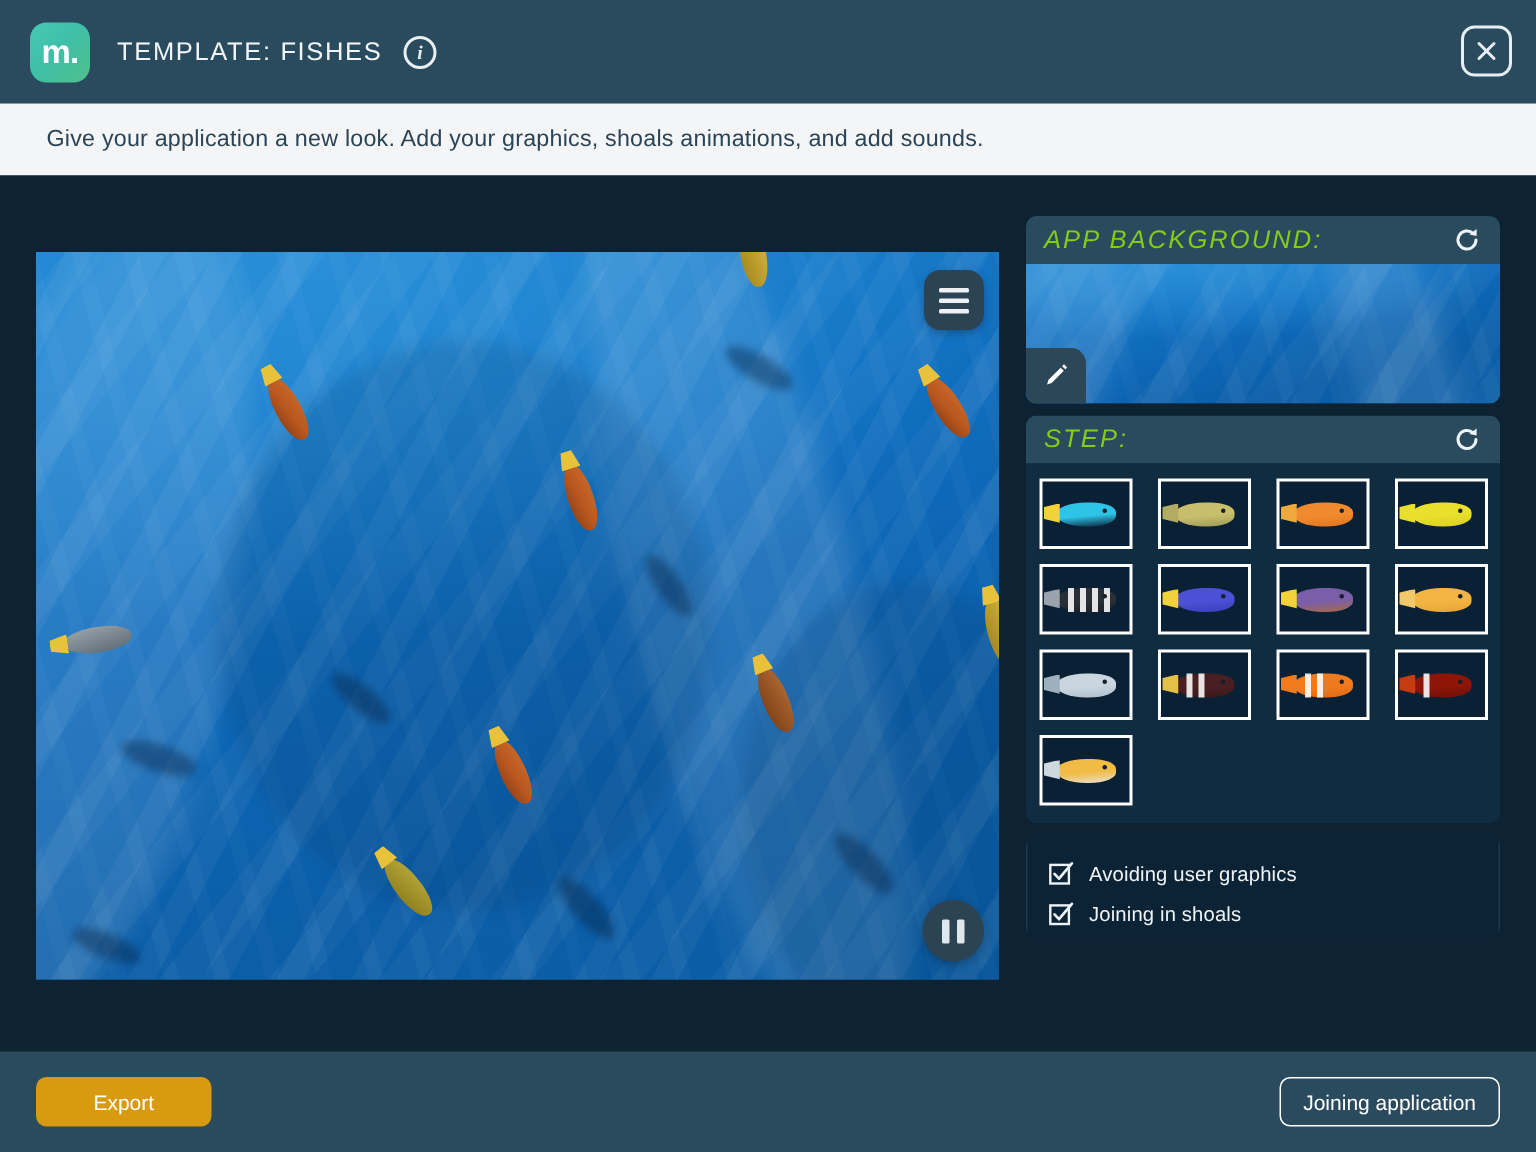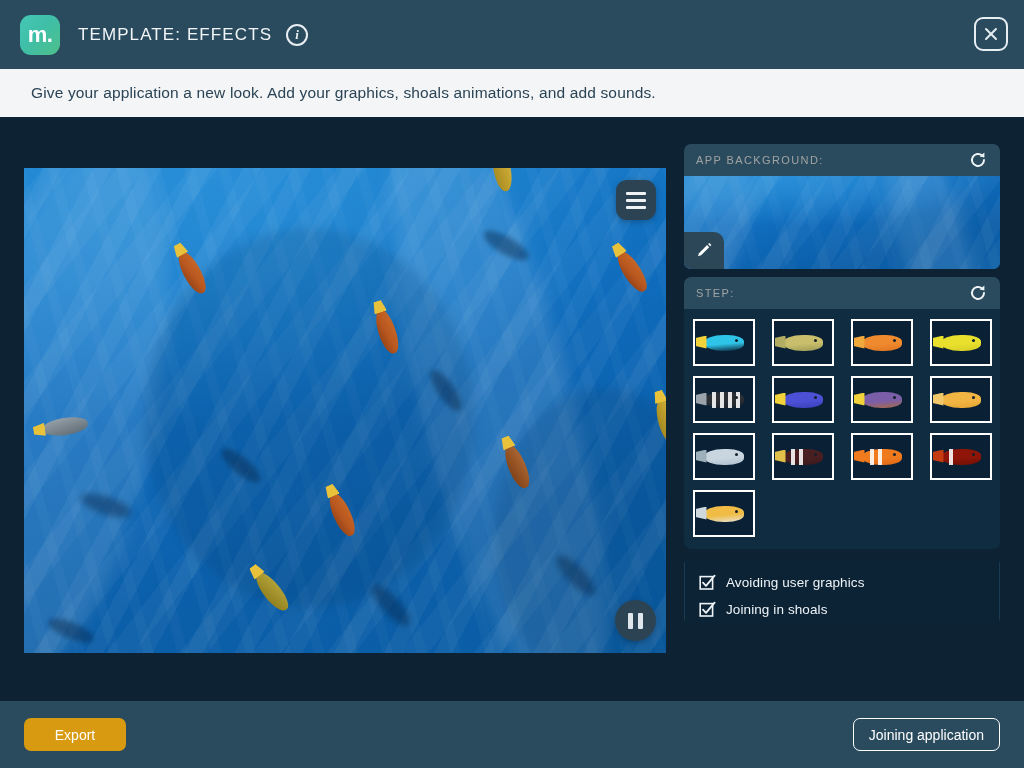--- a/index.html
+++ b/index.html
@@ -185,23 +185,24 @@
     overflow: hidden;
   }
   .panel { width: 316px; border-radius: 7px; overflow: hidden; margin-bottom: 8px; }
   .panel-head {
     height: 32px;
     background: #2a4b5e;
     display: flex; align-items: center;
     padding: 0 12px;
   }
   .panel-title {
-    font-size: 11px; letter-spacing: 1.4px;
-    color: #a3a3a3;
+    font-size: 17px; letter-spacing: 1.4px;
+    color: #84cc16;
     flex: 1;
+    font-style: italic;
   }
   .head-icon { cursor: pointer; margin-left: 10px; display: flex; }
 
   
   #app-background-panel .panel-body {
     position: relative;
     height: 93px;
     background: #0f6cbd;
     overflow: hidden;
   }
@@ -278,21 +279,21 @@
   }
 
   
   #footer {
     position: absolute; left: 0; top: 701px;
     width: 1024px; height: 67px;
     background: #2a4b5e;
   }
   #export-button {
     position: absolute; left: 24px; top: 17px;
-    width: 102px; height: 33px;
+    width: 117px; height: 33px;
     border-radius: 7px;
     background: #d79a10;
     display: flex; align-items: center; justify-content: center;
     font-size: 14px; color: #ffffff; cursor: pointer;
     border: none;
     font-family: "Liberation Sans", sans-serif;
   }
   #create-application-button {
     position: absolute; right: 24px; top: 17px;
     height: 33px; padding: 0 15px;
@@ -303,21 +304,21 @@
     font-size: 14px; color: #ffffff; cursor: pointer;
     font-family: "Liberation Sans", sans-serif;
     white-space: nowrap;
   }
 </style>
 </head>
 <body>
 
 <div id="header">
   <div id="logo">m.</div>
-  <div id="template-title">TEMPLATE: EFFECTS</div>
+  <div id="template-title">TEMPLATE: FISHES</div>
   <div id="info-icon">i</div>
 
 
   <div id="close-button">
     <svg width="30" height="30" viewBox="0 0 30 30" aria-hidden="true">
       <line x1="10" y1="10" x2="20" y2="20" stroke="#e7eef3" stroke-width="2" stroke-linecap="round"></line>
       <line x1="20" y1="10" x2="10" y2="20" stroke="#e7eef3" stroke-width="2" stroke-linecap="round"></line>
     </svg>
   </div>
 </div>

